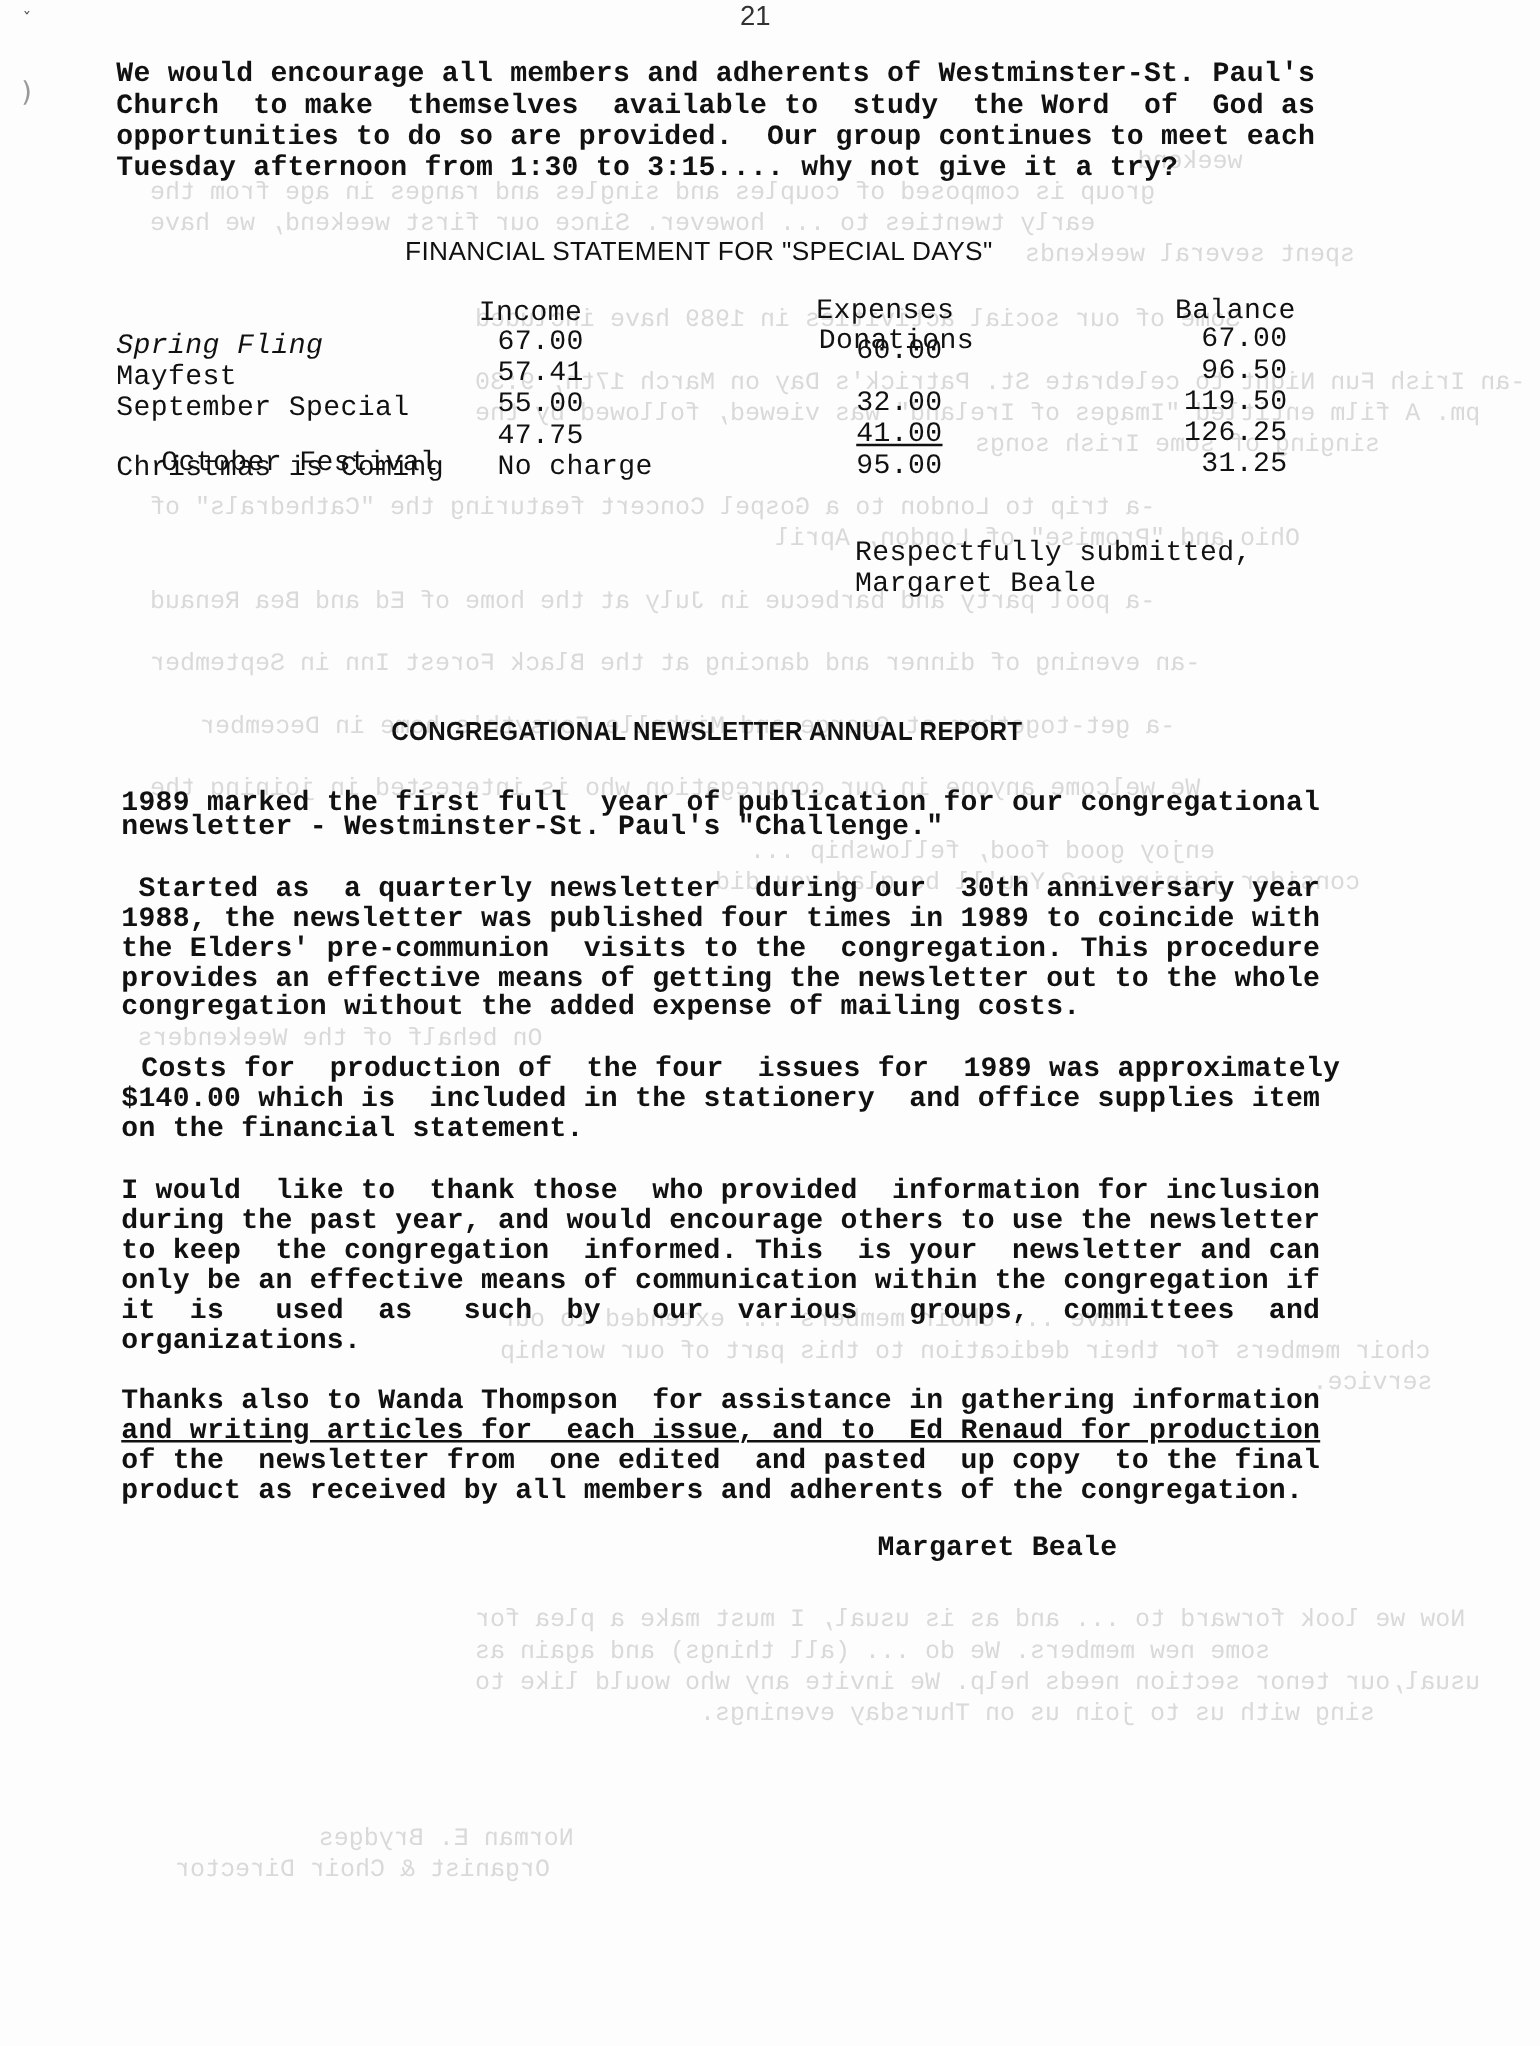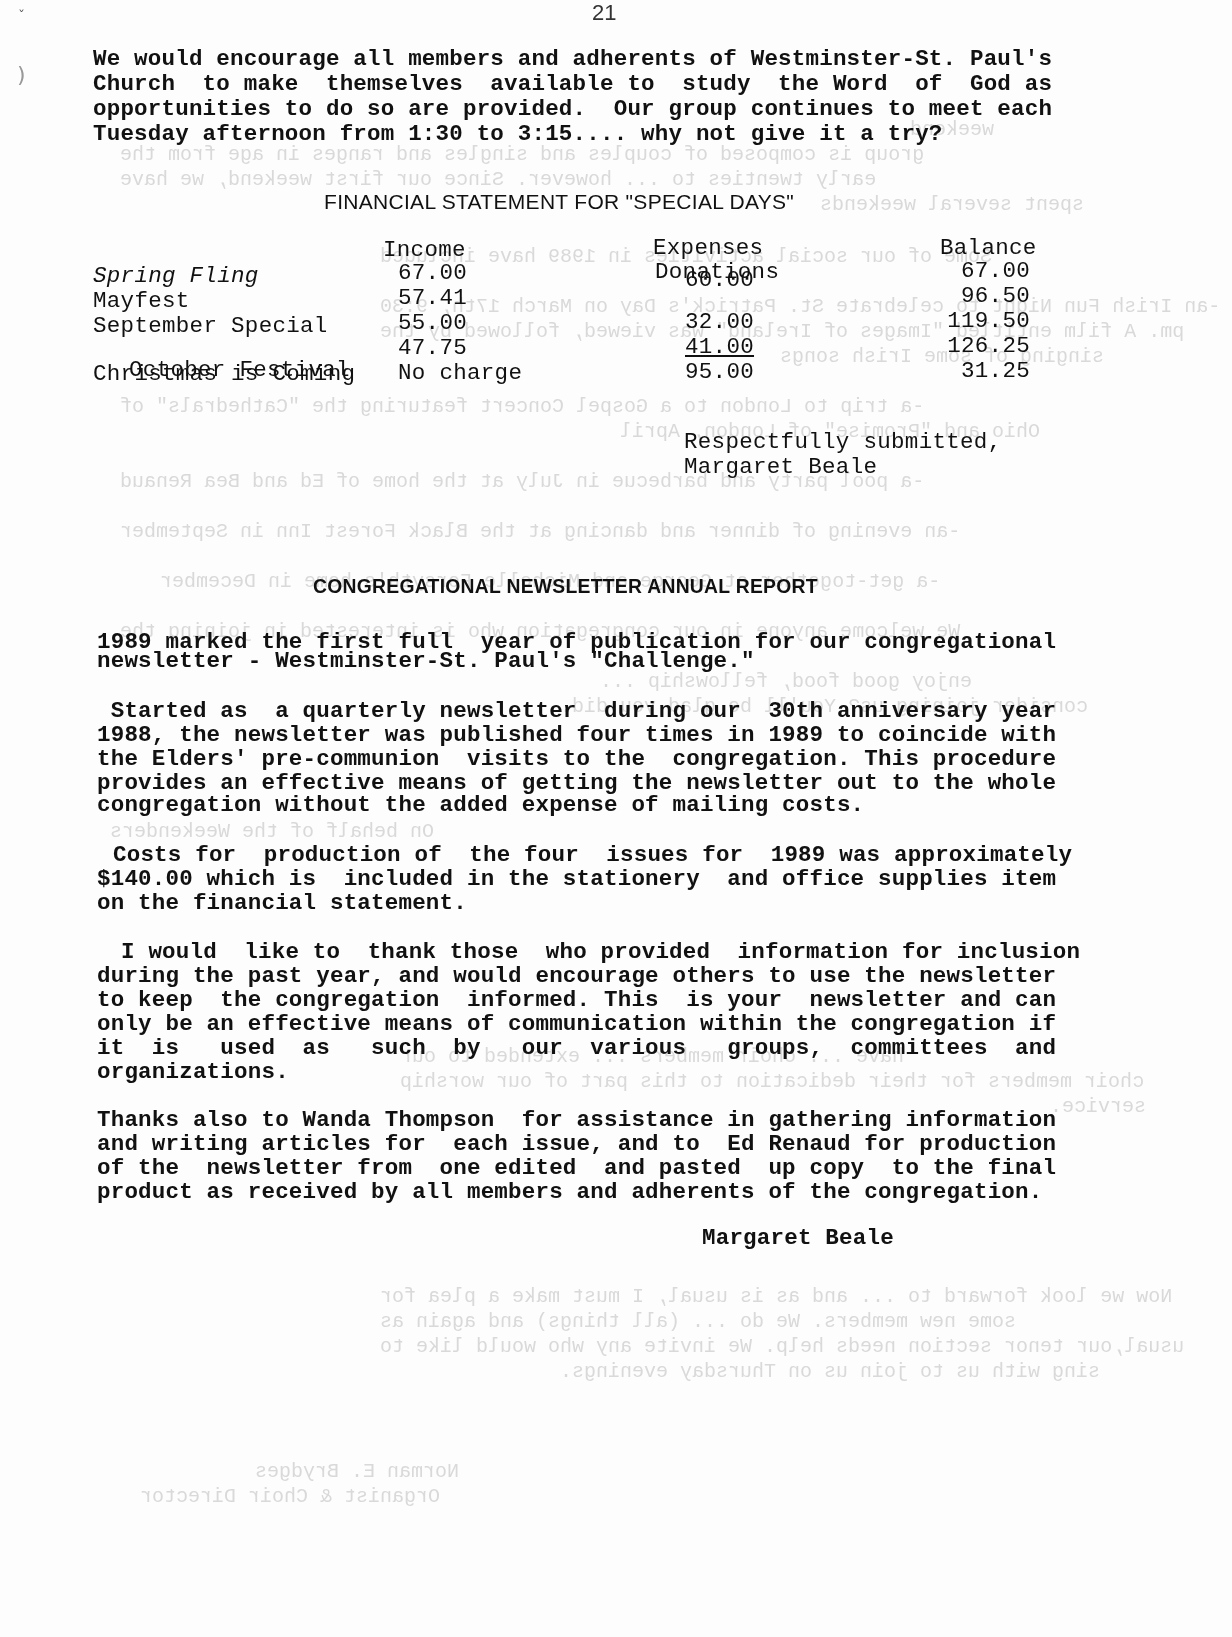--- a/index.html
+++ b/index.html
@@ -183,31 +183,31 @@
       <div class="line" style="left:97px; top:754px;margin-top:39px;">congregation without the added expense of mailing costs.</div>
     </div>
 
     <div>
       <div class="line" style="left:97px; top:843px;margin-left:16px;">Costs for  production of  the four  issues for  1989 was approximately</div>
       <div class="line" style="left:97px; top:867px;">$140.00 which is  included in the stationery  and office supplies item</div>
       <div class="line" style="left:97px; top:891px;">on the financial statement.</div>
     </div>
 
     <div>
-      <div class="line" style="left:97px; top:940px;margin-left:24px;">I would  like to  thank those  who provided  information for inclusion</div>
+      <div class="line" style="left:97px; top:940px;">I would  like to  thank those  who provided  information for inclusion</div>
       <div class="line" style="left:97px; top:964px;">during the past year, and would encourage others to use the newsletter</div>
       <div class="line" style="left:97px; top:988px;">to keep  the congregation  informed. This  is your  newsletter and can</div>
       <div class="line" style="left:97px; top:1012px;">only be an effective means of communication within the congregation if</div>
       <div class="line" style="left:97px; top:1036px;">it  is   used  as   such  by   our  various   groups,  committees  and</div>
       <div class="line" style="left:97px; top:1060px;">organizations.</div>
     </div>
 
     <div>
       <div class="line" style="left:97px; top:1108px;">Thanks also to Wanda Thompson  for assistance in gathering information</div>
-      <div class="line" style="left:97px; top:1132px;">and writing articles for  each issue, and to  Ed Renaud for production</div>
+      <div class="line" style="left:97px; top:1132px;text-decoration:underline;">and writing articles for  each issue, and to  Ed Renaud for production</div>
       <div class="line" style="left:97px; top:1156px;">of the  newsletter from  one edited  and pasted  up copy  to the final</div>
       <div class="line" style="left:97px; top:1180px;">product as received by all members and adherents of the congregation.</div>
     </div>
 
     <div class="line" style="left:702px; top:1226px;">Margaret Beale</div>
   </div>
 
 </div>
 
 </body></html>

